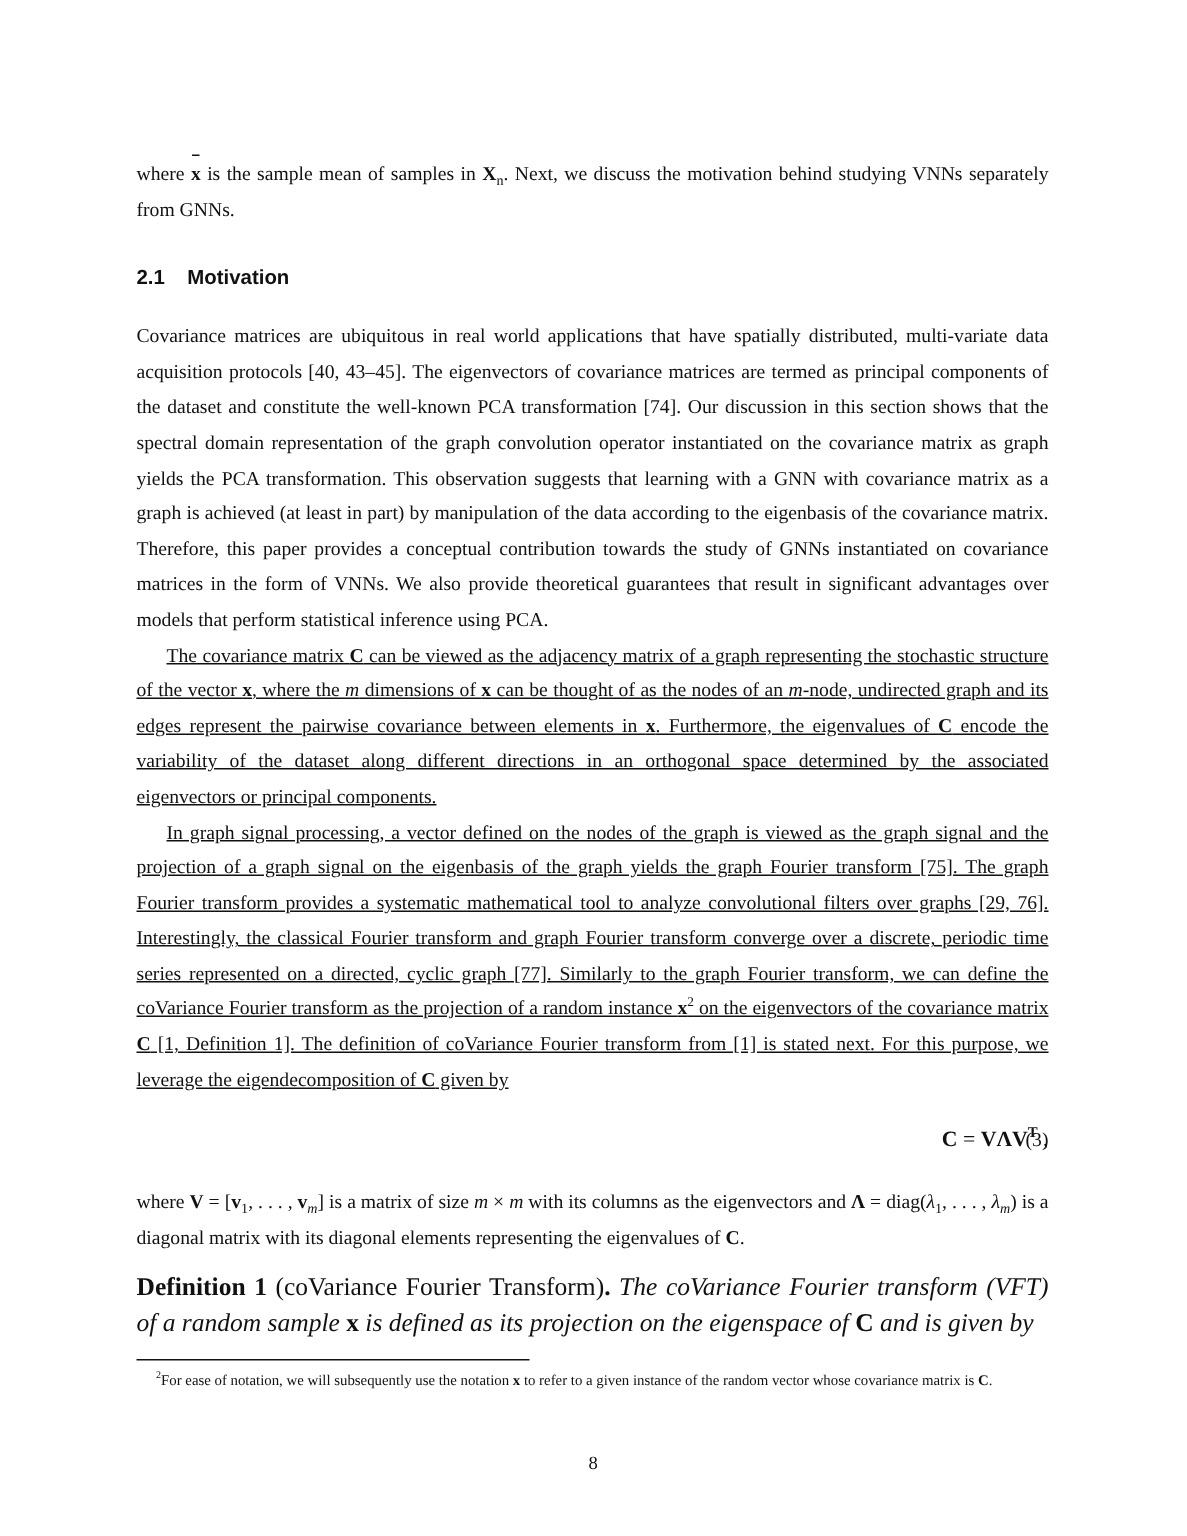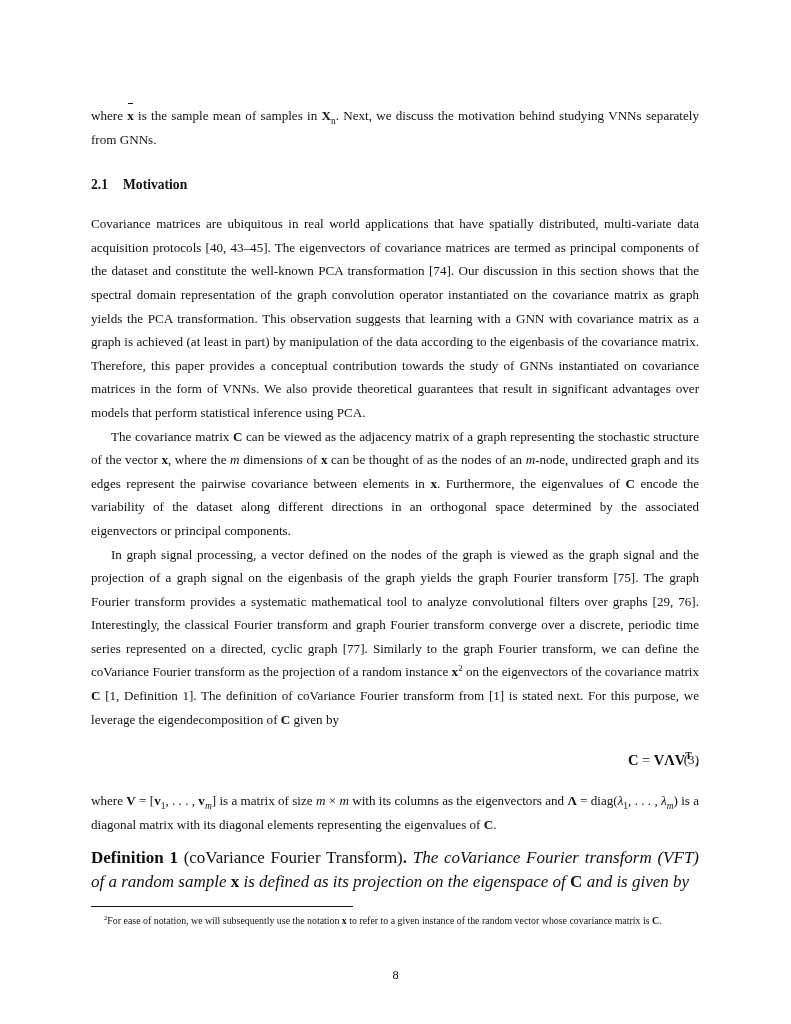--- a/index.html
+++ b/index.html
@@ -29,28 +29,28 @@
     width: 608px;
   }
   p.body-par {
     margin: 0 0 0 0;
     font-size: 13.1px;
     line-height: 23.6px;
     text-align: justify;
     text-justify: inter-word;
     hyphens: none;
   }
-  p.indent { text-indent: 20px; }
+  p.indent { text-indent: 20px; text-decoration: underline; }
   .gap-sm { height: 10px; }
   h2.section {
     font-size: 13.6px;
     font-weight: bold;
     margin: 0;
     line-height: 18px;
-    font-family: Liberation Serif, serif;
+    font-family: Liberation Sans, sans-serif;
   }
   h2.section .secnum { margin-right: 15px; }
   .sec-space-before { height: 25px; }
   .sec-space-after { height: 18px; }
 
   
   .mvec { font-weight: bold; font-family: "Liberation Serif","DejaVu Serif",serif; }
   .mit { font-style: italic; font-family: "Liberation Serif","DejaVu Serif",serif; }
   .mup { font-style: normal; }
   sup.fn { font-size: 0.68em; vertical-align: super; line-height: 0; }

